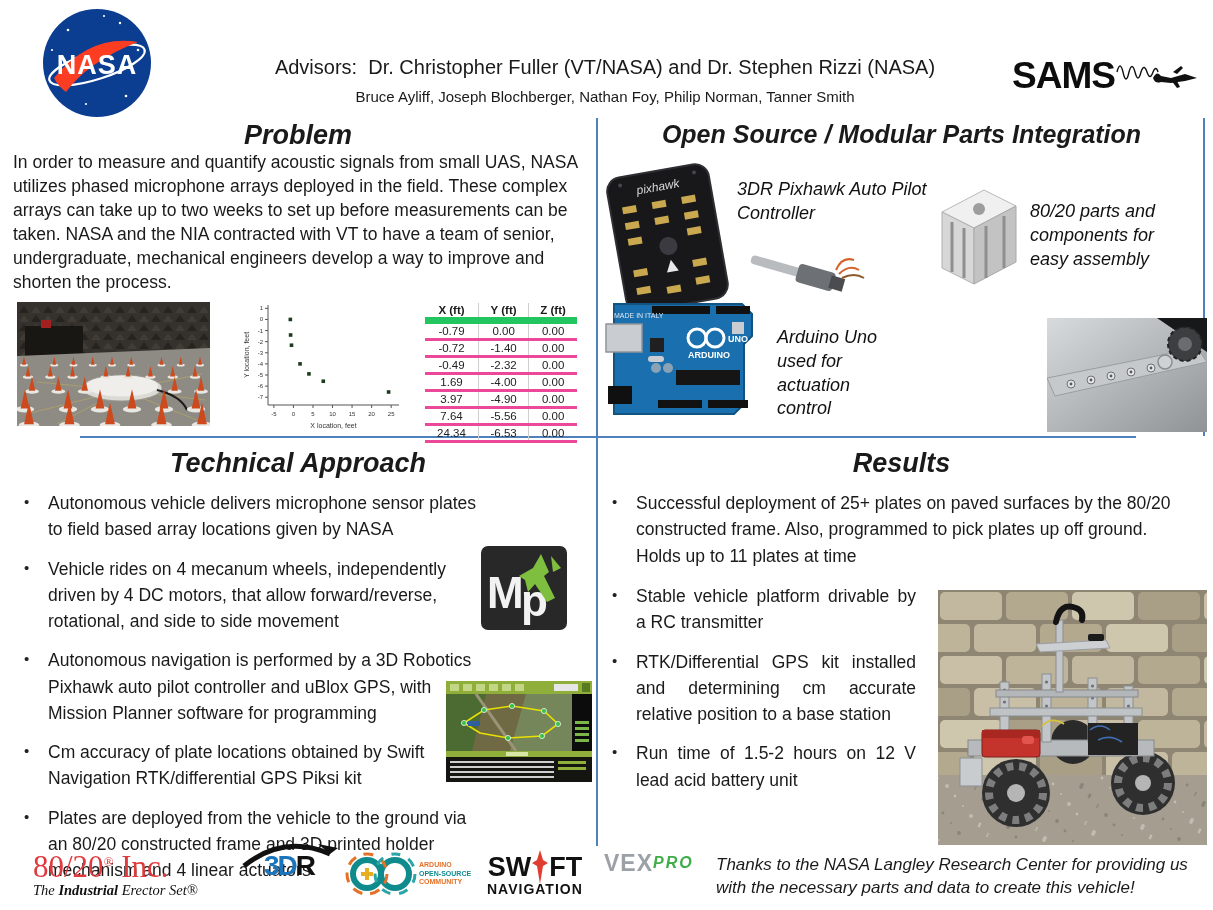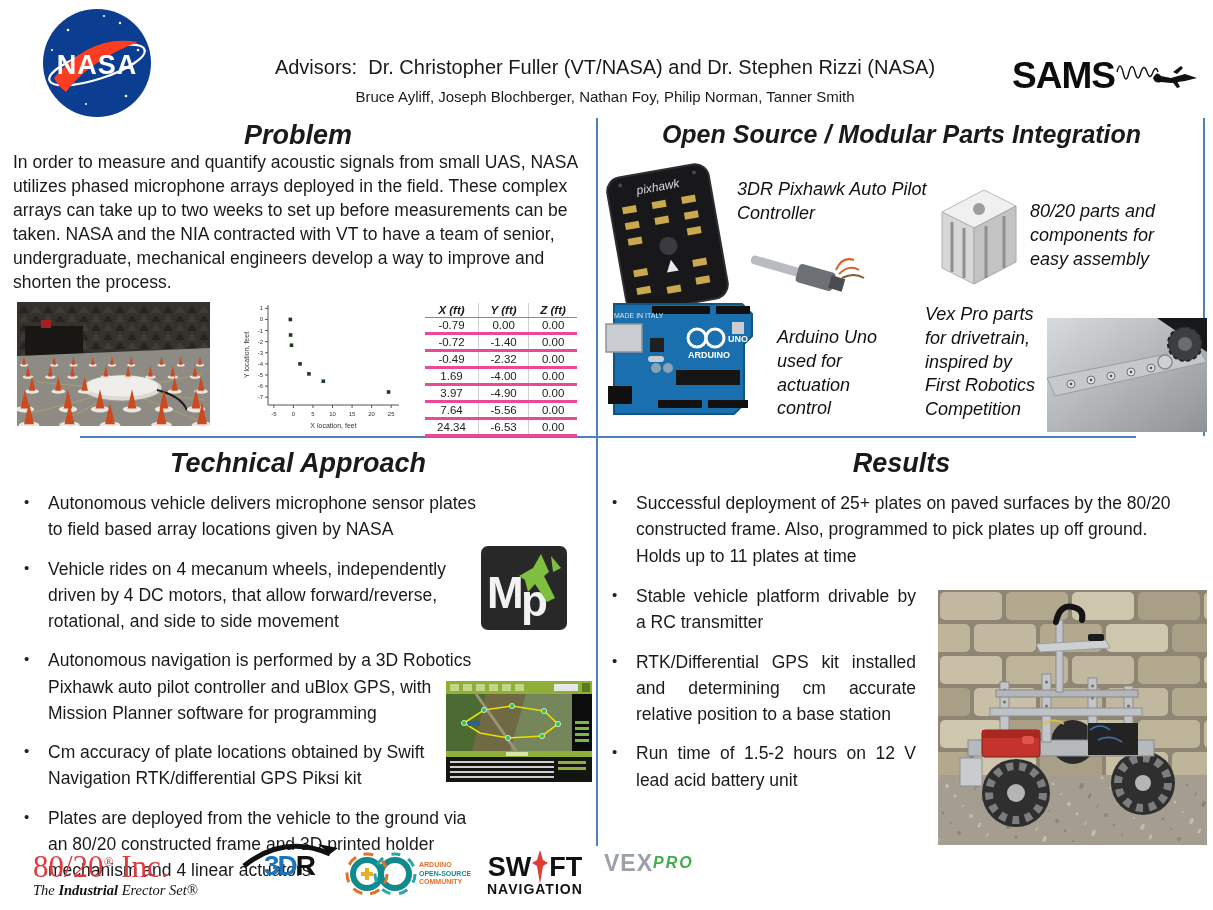--- a/index.html
+++ b/index.html
@@ -25,21 +25,21 @@
   .sams-text{font-size:37px;font-weight:bold;letter-spacing:-1px;color:#0d0d0d;}
 
   
   .sec-h{font-size:27px;font-weight:bold;font-style:italic;text-align:center;}
 
   
   .prob-body{left:13px;top:151px;width:580px;font-size:17.5px;line-height:1.37;}
 
   
   table.coords{border-collapse:collapse;width:152px;font-size:11.5px;}
-  table.coords th{font-weight:bold;padding:1px 2px;border-bottom:1px solid #22c55e;font-style:italic;}
+  table.coords th{font-weight:bold;padding:1px 2px;border-bottom:7px solid #22c55e;}
   table.coords td{padding:1px 2px;text-align:center;border-bottom:3px solid #ec4899;color:#222;}
   table.coords th:not(:last-child),table.coords td:not(:last-child){border-right:1px solid #cfcfcf;}
 
   
   .cap{font-size:18px;font-style:italic;line-height:1.32;color:#111;}
 
   
   .bullet{display:flex;margin-bottom:13px;}
   .b-dot{width:24px;flex:none;font-size:15px;line-height:1.55;color:#222;}
   .b-txt{font-size:17.5px;line-height:1.5;}
@@ -450,21 +450,20 @@
     <rect x="44" y="58" width="16" height="6" rx="3" fill="#c9ccd0"></rect>
     <circle cx="93" cy="40" r="9" fill="none" stroke="#fff" stroke-width="3"></circle>
     <circle cx="111" cy="40" r="9" fill="none" stroke="#fff" stroke-width="3"></circle>
     <text x="84" y="60" font-size="9" font-weight="bold" fill="#fff">ARDUINO</text>
     <text x="124" y="44" font-size="9" font-weight="bold" fill="#fff">UNO</text>
     <rect x="128" y="24" width="12" height="12" fill="#c9ccd0"></rect>
     <text x="10" y="20" font-size="7" fill="#dce6ee">MADE IN ITALY</text>
   </svg>
   <div class="abs cap" style="left:777px;top:326px;width:125px">Arduino Uno used for actuation control</div>
 
-  <div class="abs cap" style="left:925px;top:303px;width:120px">Vex Pro parts for drivetrain, inspired by First Robotics Competition</div>
 
   <svg class="abs" style="left:1047px;top:318px" width="160" height="114" viewBox="0 0 160 114">
     <defs>
       <linearGradient id="vexg" x1="0" y1="0" x2="1" y2="1">
         <stop offset="0" stop-color="#d8dbde"></stop>
           <stop offset="1" stop-color="#8f9396"></stop>
       </linearGradient>
     </defs>
     <rect width="160" height="114" fill="url(#vexg)"></rect>
     <polygon points="0,60 150,30 160,44 8,78" fill="#c6c9cc" stroke="#9a9da0" stroke-width="1"></polygon>
@@ -805,13 +804,14 @@
       <span>FT</span>
     </div>
     <div class="swift-bot">NAVIGATION</div>
   </div>
 
   <div class="abs vexpro" style="left:604px;top:853px">
     <div class="vex-top">VEX</div>
     <div class="vex-bot">PRO</div>
   </div>
 
+  <div class="abs thanks">Thanks to the NASA Langley Research Center for providing us with the necessary parts and data to create this vehicle!</div>
 </div>
 
 </body></html>

